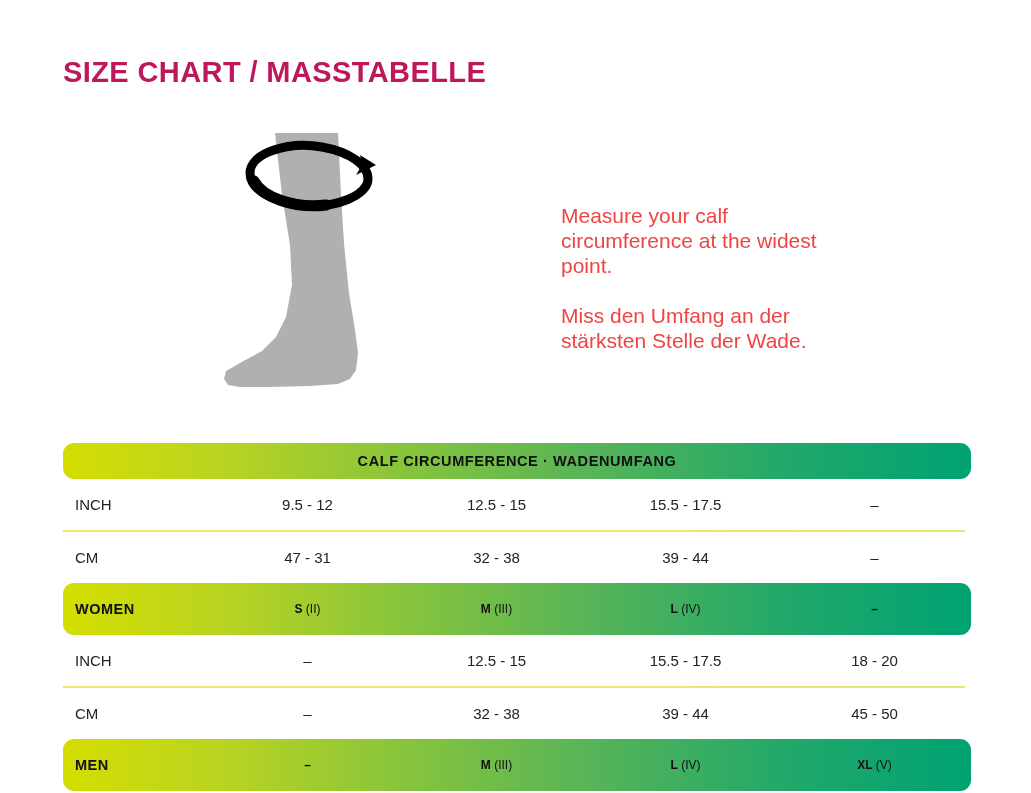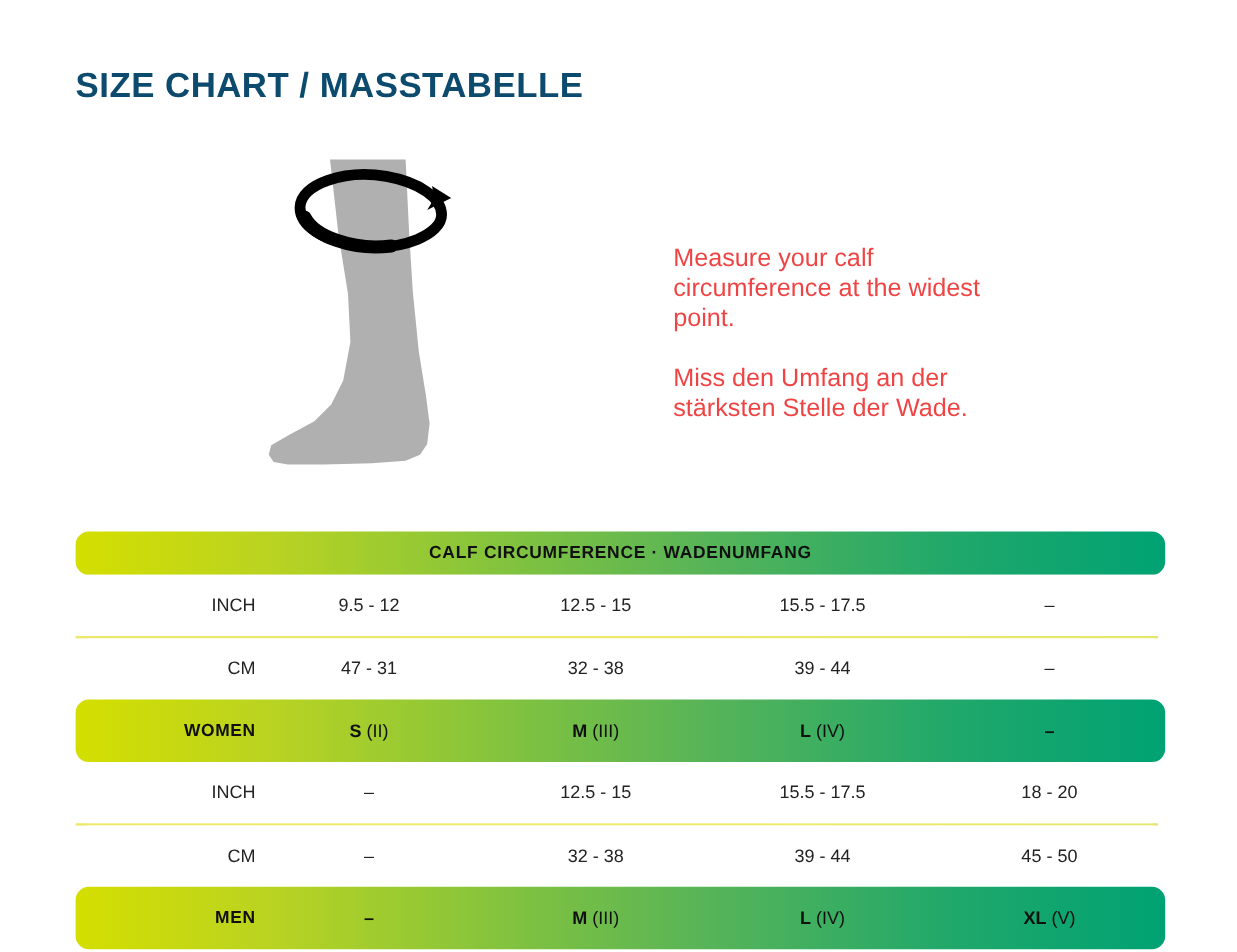--- a/index.html
+++ b/index.html
@@ -17,21 +17,21 @@
   }
 
   
   .page-title {
     position: absolute;
     left: 63px;
     top: 56px;
     font-size: 29px;
     font-weight: bold;
     letter-spacing: 0.4px;
-    color: #0c4a6e;
+    color: #be185d;
     white-space: nowrap;
   }
 
   
   .illustration {
     position: absolute;
     left: 210px;
     top: 125px;
     width: 200px;
     height: 270px;
@@ -91,31 +91,31 @@
   .cell {
     font-size: 15px;
     color: #232323;
     text-align: center;
     flex: 0 0 auto;
   }
   
   .col-label {
     width: 150px;
     padding-left: 12px;
-    text-align: right;
+    text-align: left;
     box-sizing: border-box;
   }
   .col-data {
     width: 189px;
     text-align: center;
     box-sizing: border-box;
   }
 
   .size-row .cell {
-    font-size: 15px;
+    font-size: 12px;
     color: #101010;
   }
   .size-row .col-label {
     font-weight: bold;
     letter-spacing: 0.5px;
     font-size: 14.5px;
   }
   .size-row .size-letter {
     font-weight: bold;
   }

